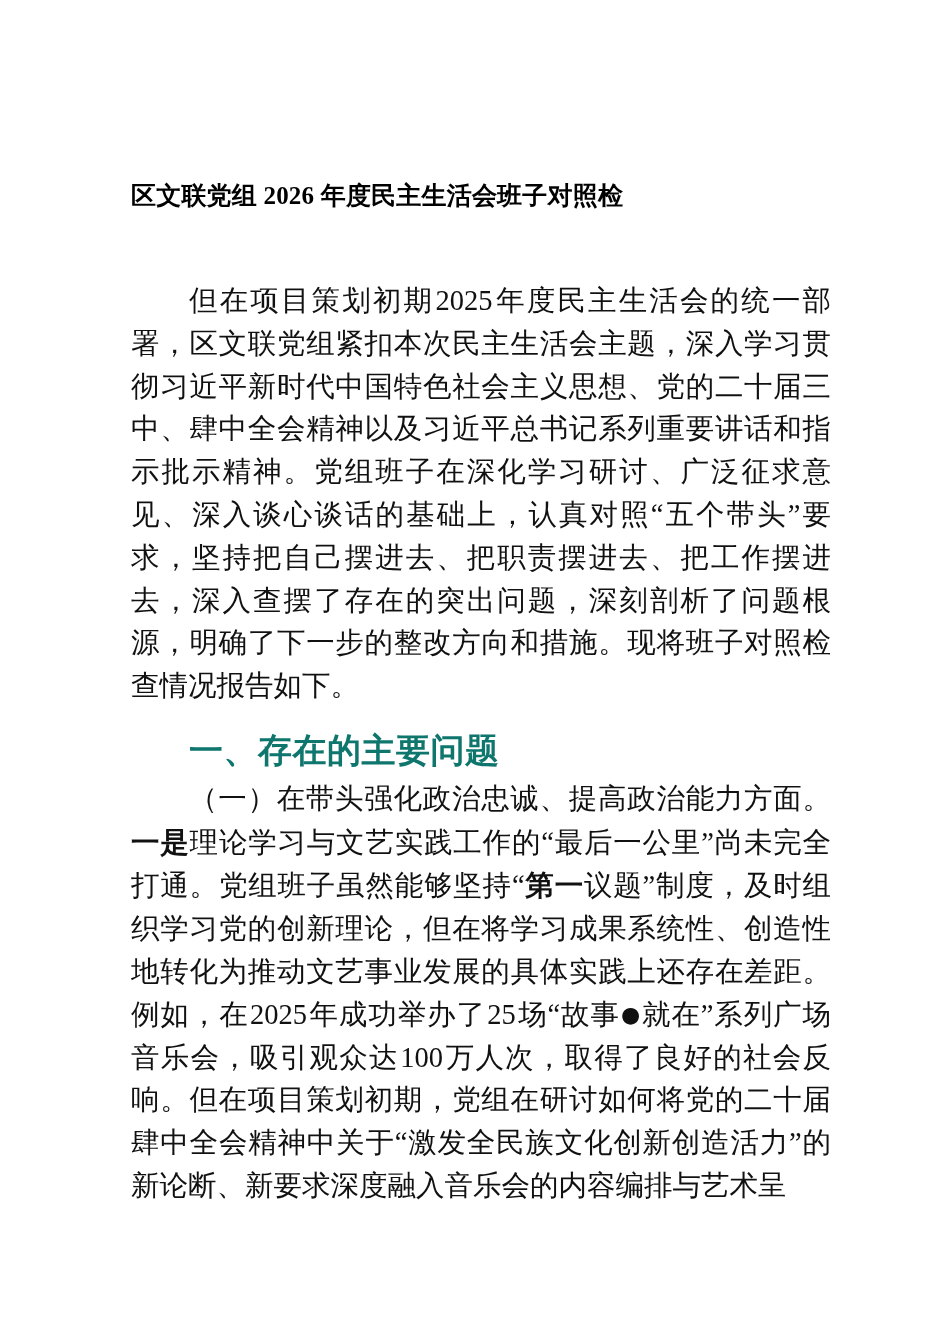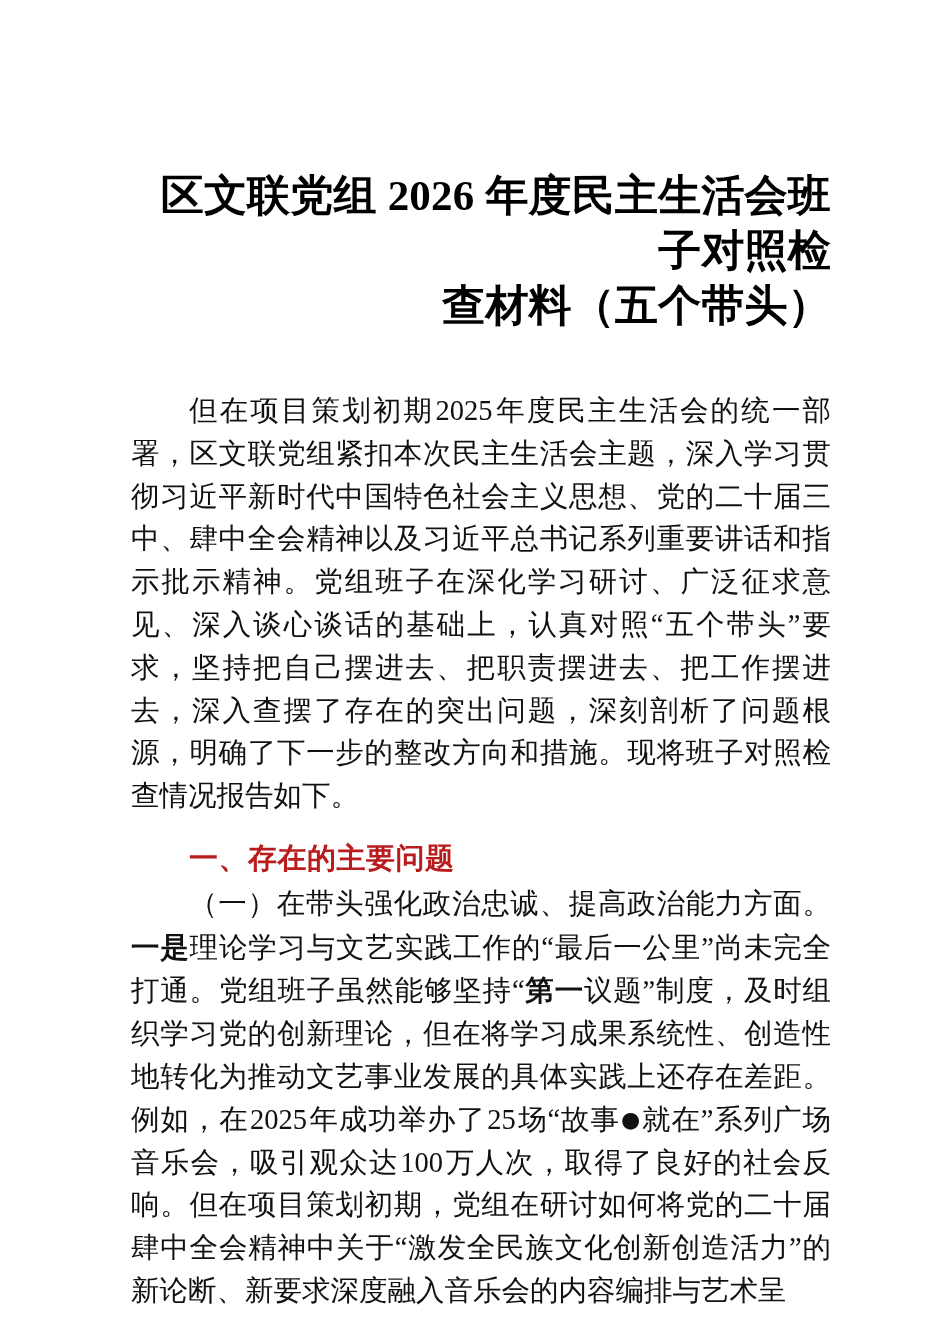--- a/index.html
+++ b/index.html
@@ -29,24 +29,24 @@
     left: 131px;
     top: 0;
     width: 700px;
   }
 
   
   .doc-title {
     margin: 0;
     padding: 0;
     padding-top: 168px;
-    text-align: right;
+    text-align: left;
     font-family: "Liberation Serif", "DejaVu Serif", serif;
     font-weight: bold;
-    font-size: 43px;
+    font-size: 25px;
     line-height: 55px;
     letter-spacing: 0.2px;
     color: #000000;
     text-rendering: optimizeLegibility;
   }
 
   
   .para {
     margin: 0;
     padding: 0;
@@ -59,34 +59,35 @@
     color: #111111;
     letter-spacing: 0px;
     word-spacing: 0px;
   }
 
   .para-lead {
     margin-top: 57px;
   }
 
   .para-sub {
+    margin-top: 5px;
   }
 
   
   .sec-heading {
     margin: 0;
     padding: 0;
     margin-top: 22px;
-    font-family: Liberation Mono, monospace;
+    font-family: Liberation Serif, serif;
     font-weight: bold;
-    font-size: 29px;
+    font-size: 34px;
     line-height: 42.8px;
     text-indent: 58px;
     letter-spacing: 0.5px;
-    color: #b91c1c;
+    color: #0f766e;
   }
 
   
   .b {
     font-family: "Liberation Sans", "DejaVu Sans", sans-serif;
     font-weight: bold;
     letter-spacing: 0;
   }
 
   
@@ -101,21 +102,21 @@
     vertical-align: 2px;
     padding: 0 1px;
   }
 </style>
 </head>
 <body>
 
 <div id="page">
   <div id="content">
 
-    <h1 class="doc-title"><span>区文联党组 2026 年度民主生活会班子对照检</span><br><span>查材料（五个带头）</span></h1>
+    <h1 class="doc-title"><span>区文联党组 2026 年度民主生活会班子对照检</span><br></h1>
 
     <p class="para para-lead"><span>但在项目策划初期</span><span class="num">2025</span><span>年度民主生活会的统一部署，区文联党组紧扣本次民主生活会主题，深入学习贯彻习近平新时代中国特色社会主义思想、党的二十届三中、肆中全会精神以及习近平总书记系列重要讲话和指示批示精神。党组班子在深化学习研讨、广泛征求意见、深入谈心谈话的基础上，认真对照“五个带头”要求，坚持把自己摆进去、把职责摆进去、把工作摆进去，深入查摆了存在的突出问题，深刻剖析了问题根源，明确了下一步的整改方向和措施。现将班子对照检查情况报告如下。</span></p>
 
     <h2 class="sec-heading">一、存在的主要问题</h2>
 
     <p class="para para-sub"><span>（一）在带头强化政治忠诚、提高政治能力方面。</span><span class="b">一是</span><span>理论学习与文艺实践工作的“最后一公里”尚未完全打通。党组班子虽然能够坚持“</span><span class="b">第一</span><span>议题”制度，及时组织学习党的创新理论，但在将学习成果系统性、创造性地转化为推动文艺事业发展的具体实践上还存在差距。例如，在</span><span class="num">2025</span><span>年成功举办了</span><span class="num">25</span><span>场“故事</span><span class="bullet-dot">●</span><span>就在”系列广场音乐会，吸引观众达</span><span class="num">100</span><span>万人次，取得了良好的社会反响。但在项目策划初期，党组在研讨如何将党的二十届肆中全会精神中关于“激发全民族文化创新创造活力”的新论断、新要求深度融入音乐会的内容编排与艺术呈</span></p>
 
   </div>
 </div>
 

